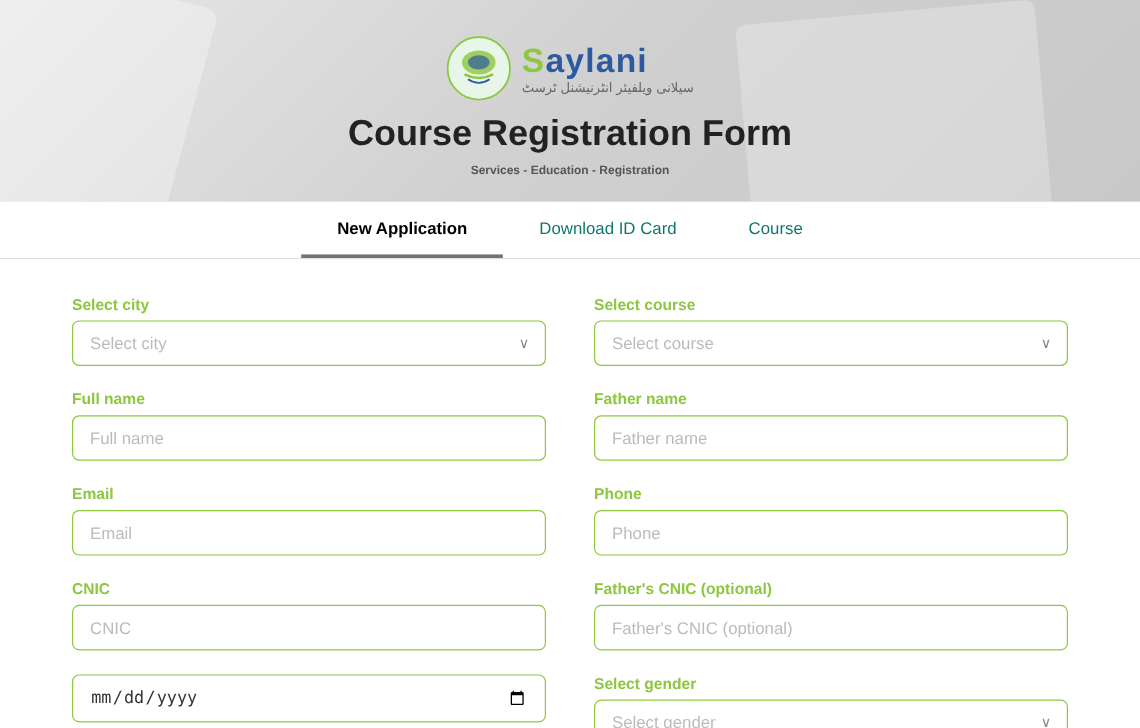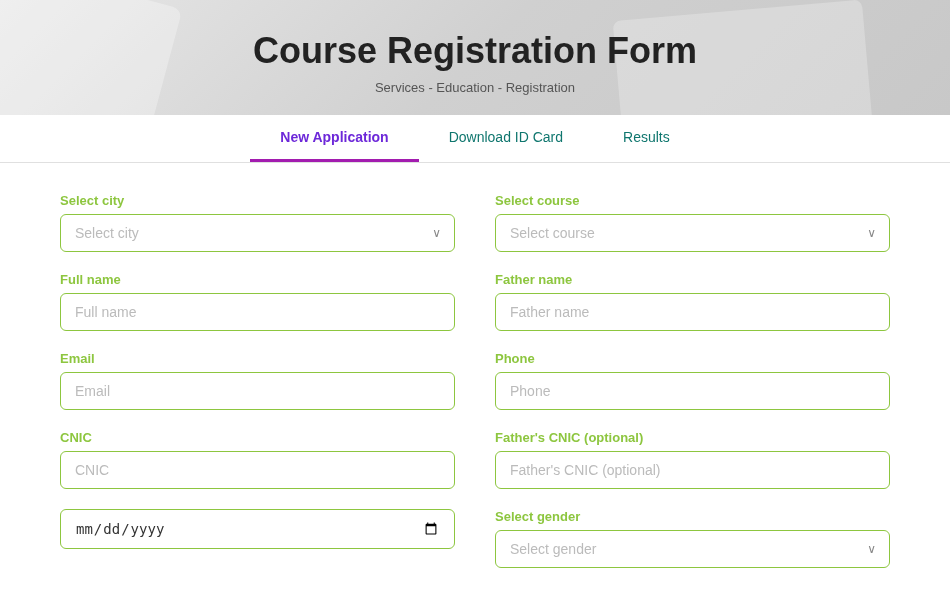--- a/index.html
+++ b/index.html
@@ -82,31 +82,32 @@
 
     .logo-urdu {
       font-size: 11px;
       color: #666;
       direction: rtl;
     }
 
     .page-title {
       position: relative;
       z-index: 1;
-      font-size: 36px;
+      font-size: 30px;
       font-weight: bold;
       color: #222;
       margin-bottom: 8px;
     }
 
     .breadcrumb {
       position: relative;
       z-index: 1;
-      font-size: 13px;
+      font-size: 10px;
       color: #555;
+      font-weight: bold;
     }
 
     .tabs-container {
       background: #fff;
       border-bottom: 1px solid #e0e0e0;
       display: flex;
       justify-content: center;
       gap: 0;
       padding: 0;
     }
@@ -114,22 +115,22 @@
     .tab {
       padding: 14px 30px;
       font-size: 14px;
       cursor: pointer;
       color: #0f766e;
       border-bottom: 3px solid transparent;
       transition: all 0.2s;
     }
 
     .tab.active {
-      color: #6d28d9;
-      border-bottom: 3px solid #a21caf;
+      color: #000000;
+      border-bottom: 3px solid #737373;
       font-weight: 600;
     }
 
     .form-container {
       background: #fff;
       padding: 30px 60px;
     }
 
     .form-row {
       display: flex;
@@ -204,29 +205,44 @@
       color: #333;
       outline: none;
       background: #fff;
       cursor: pointer;
     }
   </style>
 </head>
 <body>
 
 <div class="hero-banner">
+  <div class="logo-container">
+    <svg class="logo-icon" viewBox="0 0 55 55" xmlns="http://www.w3.org/2000/svg">
+      <circle cx="27" cy="27" r="26" fill="#e8f5e9" stroke="#8dc63f" stroke-width="1.5"></circle>
+      <ellipse cx="27" cy="22" rx="14" ry="10" fill="#8dc63f" opacity="0.8"></ellipse>
+      <ellipse cx="27" cy="22" rx="9" ry="6" fill="#2c5aa0" opacity="0.7"></ellipse>
+      <path d="M15 32 Q27 38 39 32" stroke="#8dc63f" stroke-width="2" fill="none"></path>
+      <path d="M18 36 Q27 42 36 36" stroke="#2c5aa0" stroke-width="1.5" fill="none"></path>
+    </svg>
+    <div class="logo-text">
+      <div class="logo-brand">
+        <span>S</span>aylani
+      </div>
+      <div class="logo-urdu">سیلانی ویلفیئر انٹرنیشنل ٹرسٹ</div>
+    </div>
+  </div>
 
   <h1 class="page-title">Course Registration Form</h1>
   <div class="breadcrumb">Services - Education - Registration</div>
 </div>
 
 <div class="tabs-container">
   <div class="tab active">New Application</div>
   <div class="tab">Download ID Card</div>
-  <div class="tab">Results</div>
+  <div class="tab">Course</div>
 </div>
 
 <div class="form-container">
 
   <div class="form-row">
     <div class="form-group">
       <label class="form-label">Select city</label>
       <div class="select-wrapper">
         <select class="form-select">
           <option value="" disabled="" selected="">Select city</option>

